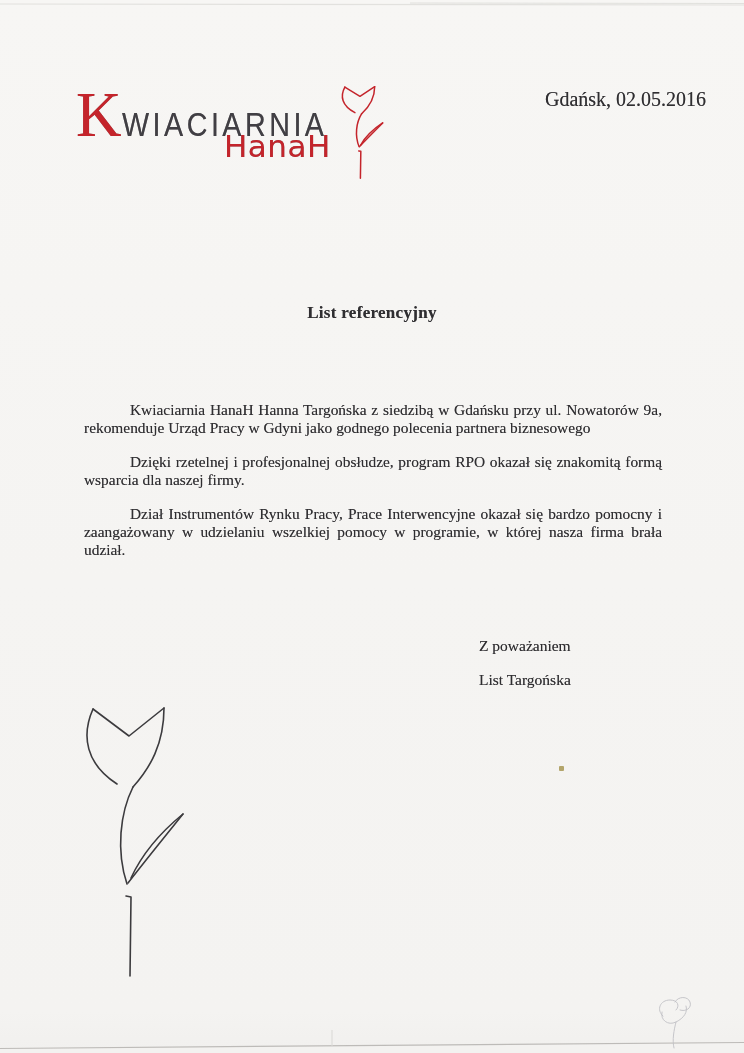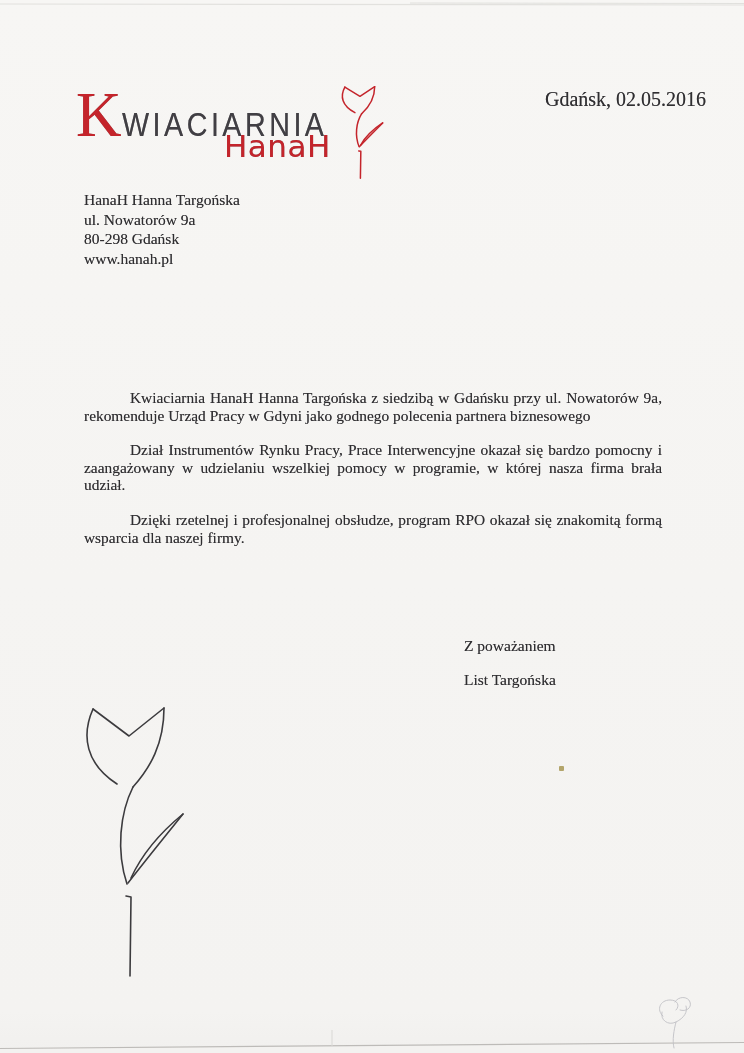--- a/index.html
+++ b/index.html
@@ -31,24 +31,24 @@
   .logo-tulip{position:absolute;left:255px;top:0px;width:63px;height:99px;}
 
   
   .dateline{position:absolute;left:545px;top:88px;font-size:20px;}
   .address{position:absolute;left:84px;top:190px;font-size:15.5px;line-height:19.5px;}
   .doc-title{
     position:absolute;left:0;top:303px;width:744px;text-align:center;
     font-size:17px;font-weight:bold;letter-spacing:.3px;
   }
   .body-text{position:absolute;left:84px;top:389px;width:578px;font-size:15.4px;line-height:17.6px;}
-  .body-text p{margin:0 0 17px 0;text-align:justify;}
+  .body-text p{margin:12px 0 17px 0;text-align:justify;}
   .body-text p.indent{text-indent:46px;}
   .closing{position:absolute;left:464px;top:637px;font-size:15.5px;}
-  .closing p{margin:0 0 16px 0;line-height:18px;}
+  .closing p{margin:0 0 16px 15px;line-height:18px;}
 
   
   .tulip-big{position:absolute;left:60px;top:700px;width:150px;height:290px;}
   .artifacts{position:absolute;left:0;top:0;width:744px;height:1053px;pointer-events:none;}
 </style>
 </head>
 <body>
 
 <div class="page">
 
@@ -66,32 +66,27 @@
         <path d="M73,87 C60,113 56,151 67,184" vector-effect="non-scaling-stroke"></path>
         <path d="M68,183 C89,156 107,134 123,114" vector-effect="non-scaling-stroke"></path>
         <path d="M123,114 C101,132 82,154 71,178" vector-effect="non-scaling-stroke"></path>
         <path d="M66,196 L71,197 L70,276" vector-effect="non-scaling-stroke"></path>
       </g>
     </svg>
   </div>
 
   <div class="dateline txt">Gdańsk, 02.05.2016</div>
 
-  <div class="address">
-    <div class="txt">HanaH Hanna Targońska</div>
-    <div class="txt">ul. Nowatorów 9a</div>
-    <div class="txt">80-298 Gdańsk</div>
-    <div class="txt">www.hanah.pl</div>
-  </div>
 
+  <div class="doc-title txt">List referencyjny</div>
 
   <div class="body-text">
     <p class="indent txt">Kwiaciarnia HanaH Hanna Targońska z siedzibą w Gdańsku przy ul. Nowatorów 9a, rekomenduje Urząd Pracy w Gdyni jako godnego polecenia partnera biznesowego</p>
+    <p class="indent txt">Dzięki rzetelnej i profesjonalnej obsłudze, program RPO okazał się znakomitą formą wsparcia dla naszej firmy.</p>
     <p class="indent txt">Dział Instrumentów Rynku Pracy, Prace Interwencyjne okazał się bardzo pomocny i zaangażowany w udzielaniu wszelkiej pomocy w programie, w której nasza firma brała udział.</p>
-    <p class="indent txt">Dzięki rzetelnej i profesjonalnej obsłudze, program RPO okazał się znakomitą formą wsparcia dla naszej firmy.</p>
   </div>
 
   <div class="closing">
     <p class="txt">Z poważaniem</p>
     <p class="txt">List Targońska</p>
   </div>
 
   <svg class="tulip-big" viewBox="0 0 150 290">
     <g fill="none" stroke="#3c3b3e" stroke-width="1.6" stroke-linecap="round" stroke-linejoin="round">
       <path d="M33,9 C21,36 26,64 57,84"></path>

